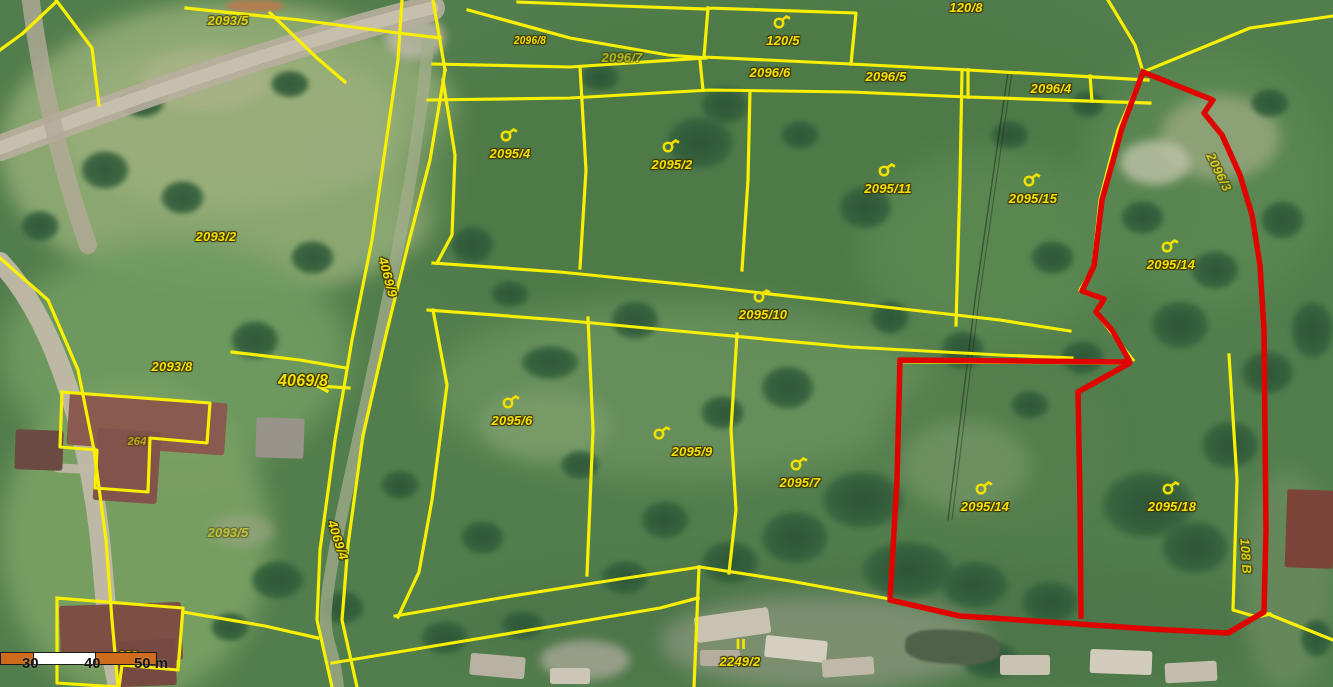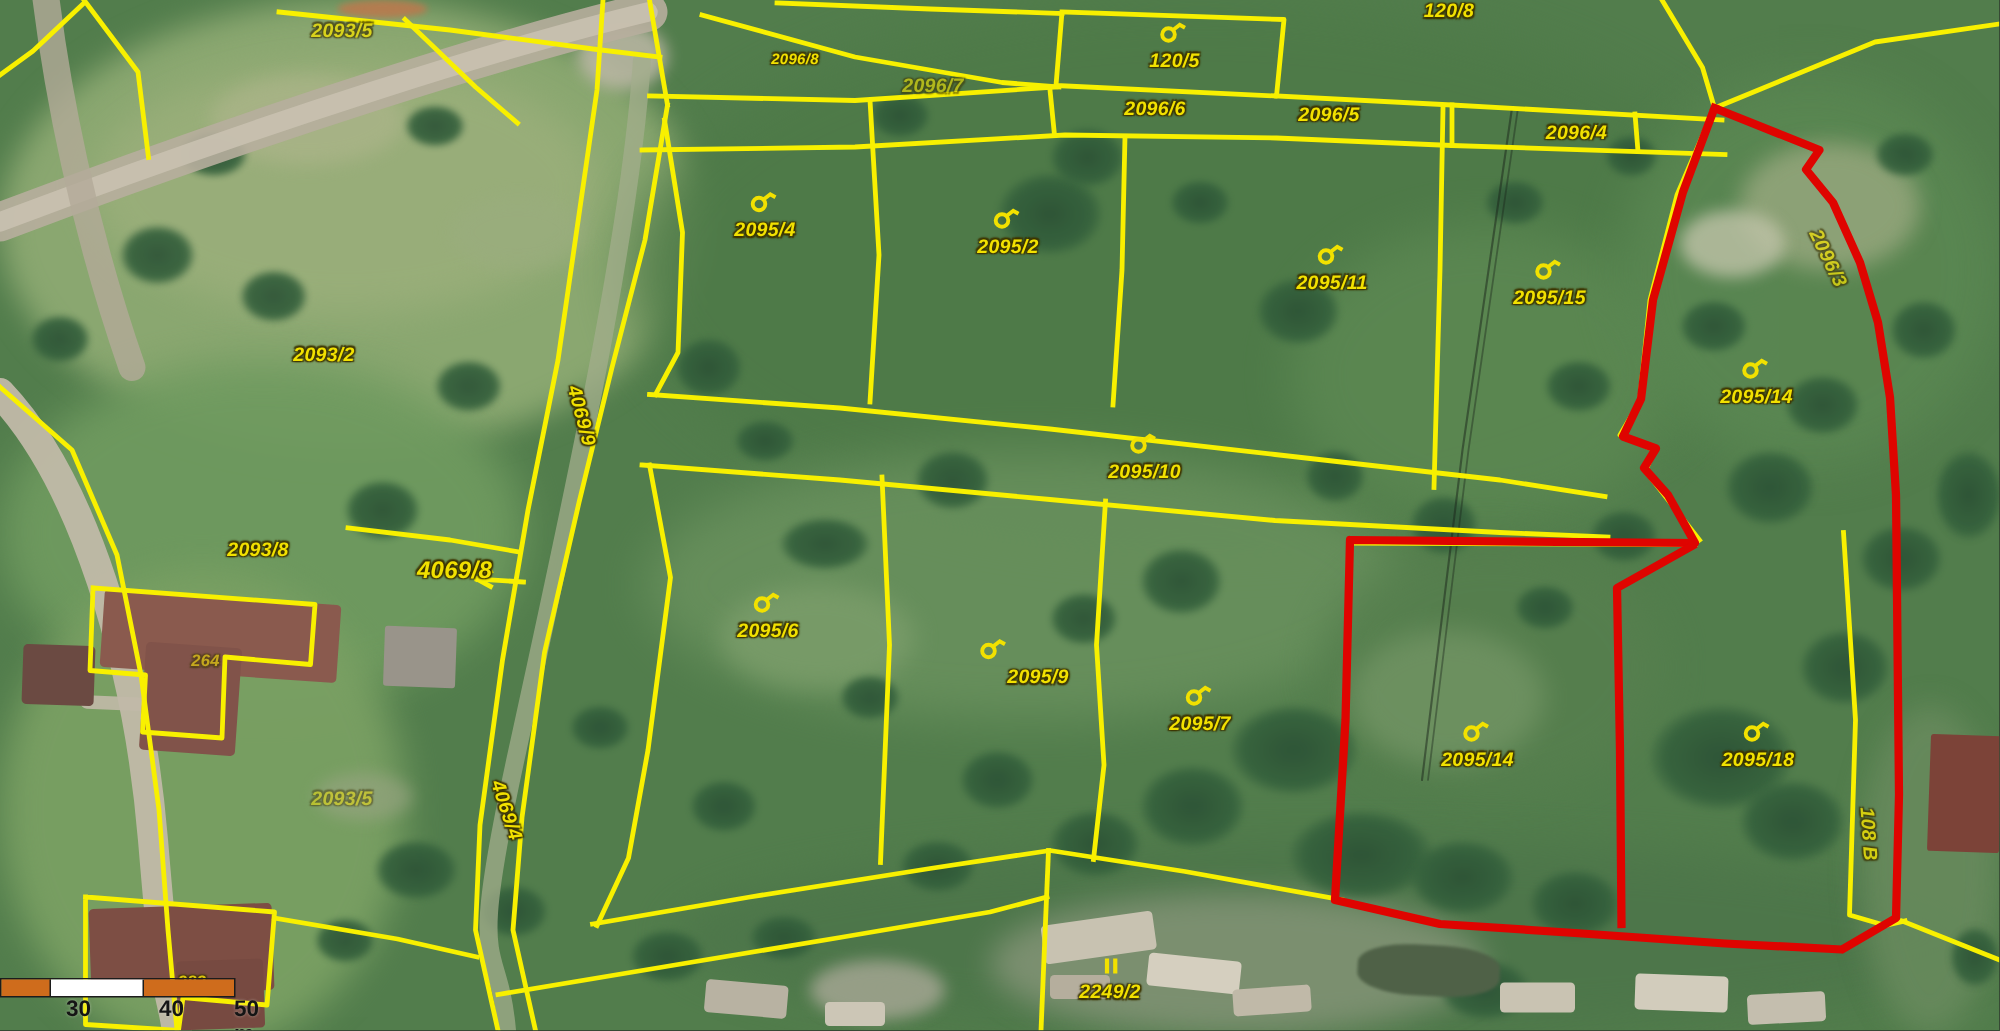--- a/index.html
+++ b/index.html
@@ -14,22 +14,22 @@
   .psym{position:absolute;}
   .logo{position:absolute;left:8px;top:48px;font-style:italic;font-weight:bold;
         font-size:58px;line-height:1;letter-spacing:-1px;white-space:nowrap;
         text-shadow:0 0 2px rgba(0,0,0,.15);}
   .logo span{display:inline-block;}
   .scalebar{position:absolute;left:0;top:650px;width:180px;height:37px;}
   .sb-track{position:absolute;left:0;top:2px;width:157px;height:13px;border:1px solid #1c1c1c;
             box-sizing:border-box;display:flex;}
   .sb-seg{height:100%;border-right:1px solid #1c1c1c;box-sizing:border-box;}
   .sb-seg:last-child{border-right:none;}
-  .sb-tick{position:absolute;top:14px;font:bold 15px "Liberation Sans",sans-serif;color:#151515;
-           text-shadow:0 0 2px rgba(230,230,220,.5);margin-left:22px;}
+  .sb-tick{position:absolute;top:4px;font:bold 15px "Liberation Sans",sans-serif;color:#151515;
+           text-shadow:0 0 2px rgba(230,230,220,.5);}
 </style>
 </head>
 <body>
 
 <div class="canvas">
 
   <div class="layer" id="bg">
       <div class="blob" style="left: 0px; top: 0px; width: 470px; height: 300px; background: rgb(138, 167, 112); opacity: 1; border-radius: 50%; filter: blur(10px);"></div>
       <div class="blob" style="left: 60px; top: 40px; width: 340px; height: 170px; background: rgb(157, 176, 124); opacity: 0.75; border-radius: 50%; filter: blur(12px);"></div>
       <div class="blob" style="left: 0px; top: 240px; width: 350px; height: 230px; background: rgb(111, 154, 95); opacity: 0.95; border-radius: 50%; filter: blur(14px);"></div>

